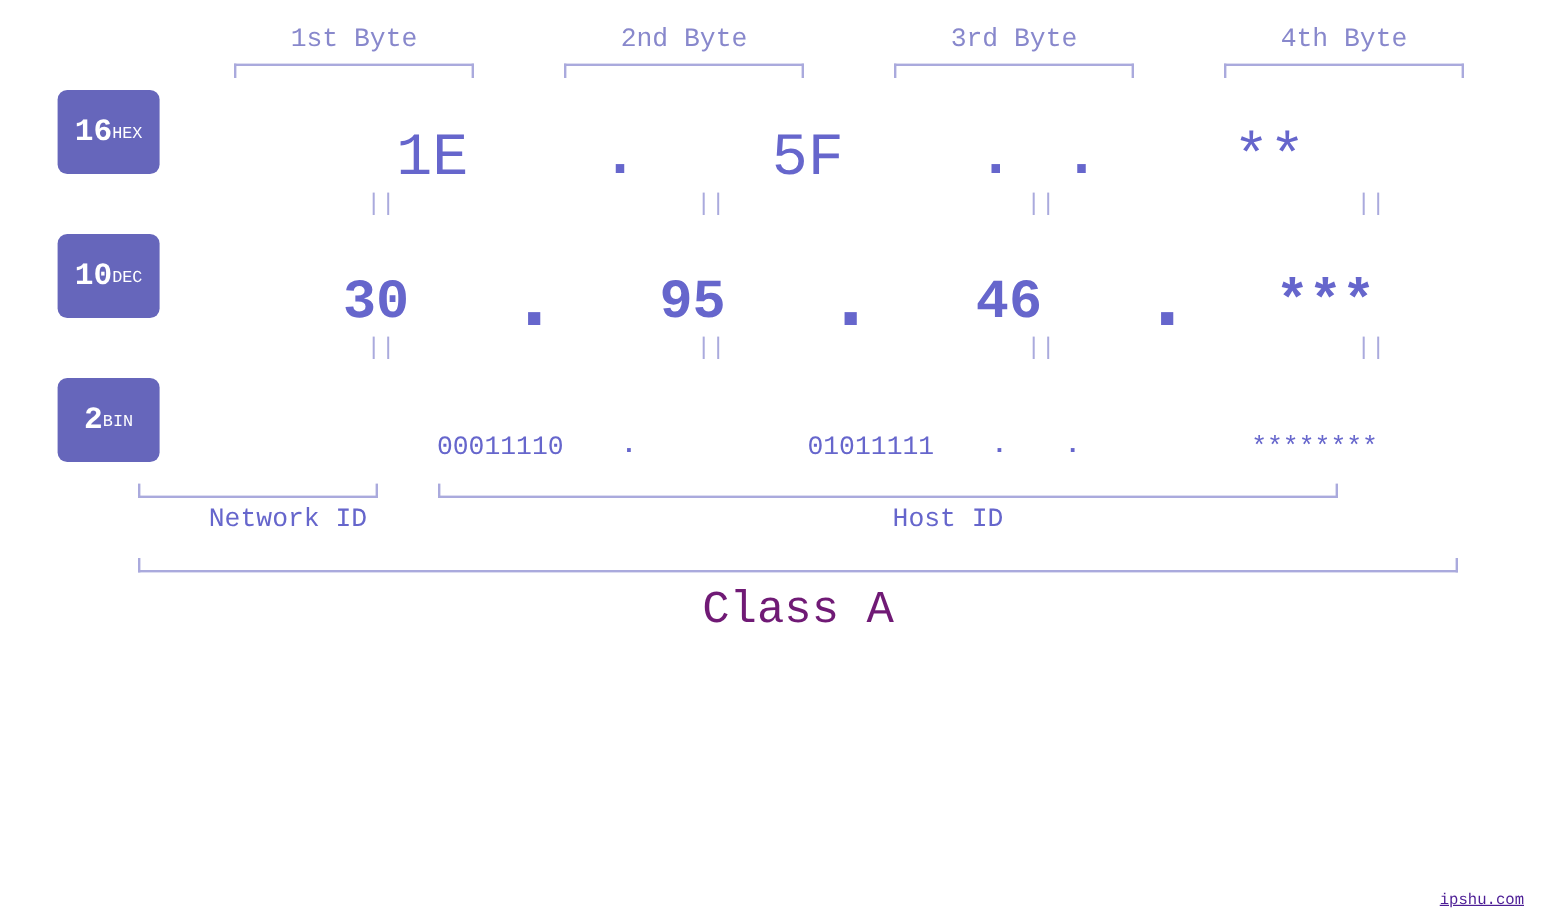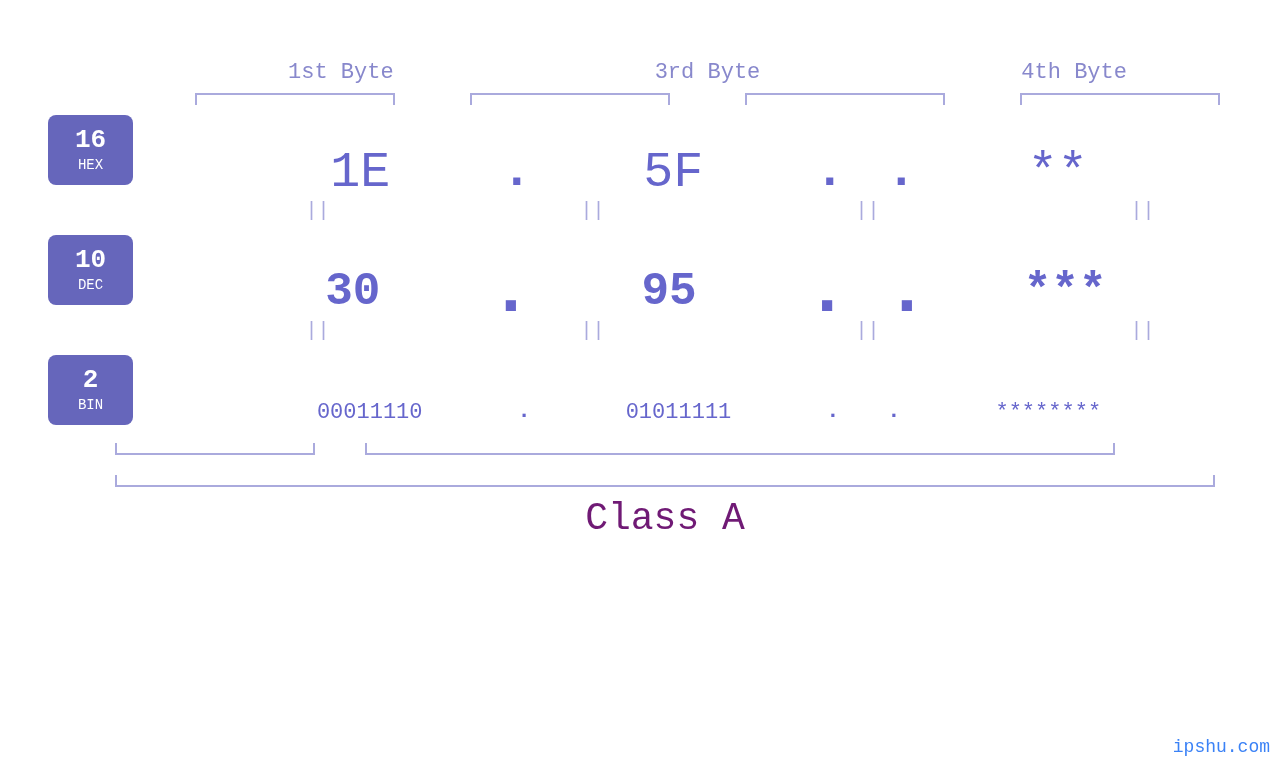--- a/index.html
+++ b/index.html
@@ -29,21 +29,20 @@
       margin-left: 130px;
       margin-top: 20px;
       justify-content: space-around;
     }
 
     .byte-header {
       color: #8888cc;
       font-size: 22px;
       text-align: center;
       width: 220px;
-      margin-top: 40px;
     }
 
     
     .top-brackets {
       display: flex;
       width: 1100px;
       margin-left: 130px;
       margin-top: 8px;
       justify-content: space-around;
     }
@@ -62,21 +61,21 @@
       width: 1285px;
       height: 90px;
     }
 
     .base-badge {
       width: 85px;
       height: 70px;
       background: #6666bb;
       border-radius: 8px;
       display: flex;
-      flex-direction: column;
+      flex-direction: row;
       align-items: center;
       justify-content: center;
       margin-left: 48px;
       color: white;
       flex-shrink: 0;
     }
 
     .base-num {
       font-size: 26px;
       font-weight: bold;
@@ -180,41 +179,43 @@
       color: #701a75;
       font-size: 38px;
       margin-top: 10px;
       width: 1100px;
     }
 
     .watermark {
       position: absolute;
       bottom: 10px;
       right: 15px;
-      color: #3b82f6;
-      font-size: 18px;
+      color: #4c1d95;
+      font-size: 13px;
+      text-decoration: underline;
     }
 
     .hex-row .byte-value { font-size: 50px; }
     .dec-row .byte-value { font-size: 46px; font-weight: bold; }
-    .bin-row .byte-value { font-size: 22px; }
+    .bin-row .byte-value { font-size: 22px; text-align: right; }
 
     .hex-row .dot-sep { font-size: 50px; }
     .dec-row .dot-sep { font-size: 72px; font-weight: bold; }
     .bin-row .dot-sep { font-size: 22px; }
 
     .spacer-col { width: 45px; flex-shrink: 0; }
   </style>
 </head>
 <body>
 
 <div class="container">
 
   <div class="byte-headers">
     <div class="byte-header">1st Byte</div>
+    <div class="byte-header">2nd Byte</div>
     <div class="byte-header">3rd Byte</div>
     <div class="byte-header">4th Byte</div>
   </div>
 
   <div class="top-brackets">
     <div class="bracket-line"></div>
     <div class="bracket-line"></div>
     <div class="bracket-line"></div>
     <div class="bracket-line"></div>
   </div>
@@ -247,20 +248,21 @@
     <div class="base-badge">
       <span class="base-num">10</span>
       <span class="base-label">DEC</span>
     </div>
     <div class="byte-values">
       <div class="spacer-col"></div>
       <div class="byte-value">30</div>
       <div class="dot-sep">.</div>
       <div class="byte-value">95</div>
       <div class="dot-sep">.</div>
+      <div class="byte-value">46</div>
       <div class="dot-sep">.</div>
       <div class="byte-value">***</div>
       <div class="spacer-col"></div>
     </div>
   </div>
 
   <div class="equals-row">
     <div class="equals-sym">||</div>
     <div class="equals-sym">||</div>
     <div class="equals-sym">||</div>
@@ -282,20 +284,24 @@
       <div class="byte-value">********</div>
       <div class="spacer-col"></div>
     </div>
   </div>
 
   <div style="display:flex; width:1100px; margin-left:45px; margin-top:8px; justify-content:flex-start;">
     <div class="bracket-bottom-left"></div>
     <div class="bracket-bottom-right"></div>
   </div>
 
+  <div class="id-labels" style="margin-left:45px;">
+    <div class="network-id-label">Network ID</div>
+    <div class="host-id-label">Host ID</div>
+  </div>
 
   <div class="full-bracket" style="margin-left:45px;"></div>
 
   <div class="class-label" style="margin-left:45px;">Class A</div>
 
   <div class="watermark">ipshu.com</div>
 
 </div>
 
 </body></html>

